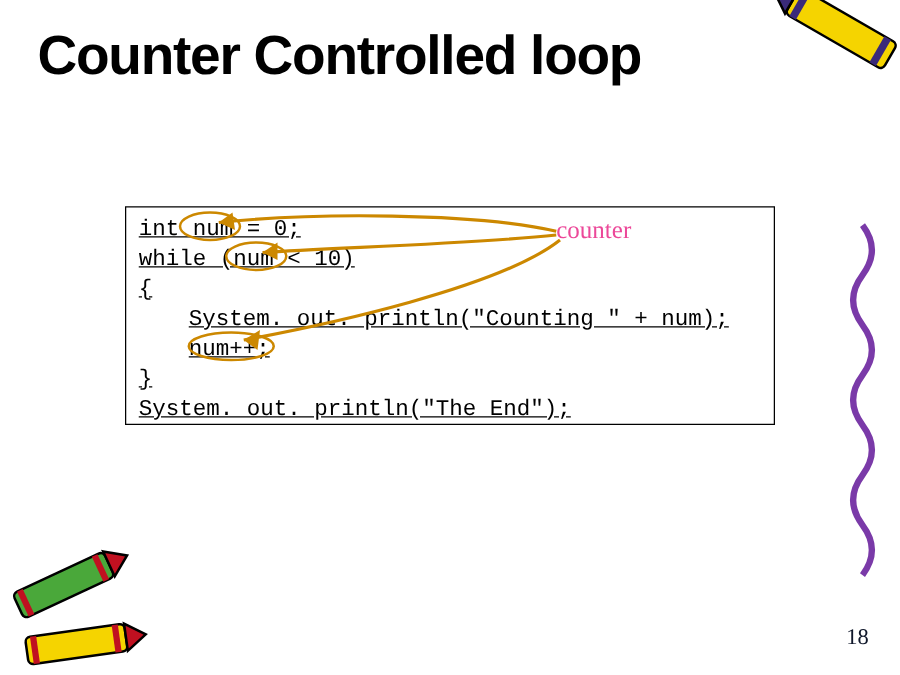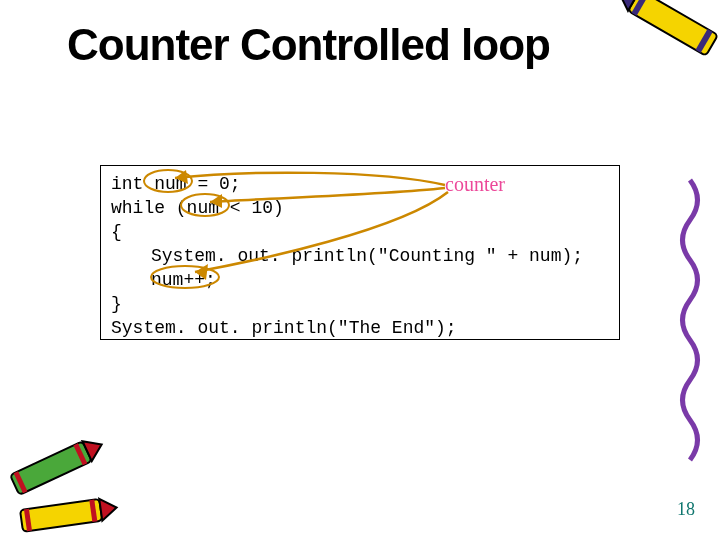--- a/index.html
+++ b/index.html
@@ -19,53 +19,52 @@
   }
   .title {
     position: absolute;
     left: 30px;
     top: 20px;
     font-family: "Comic Sans MS", "Trebuchet MS", cursive, sans-serif;
     font-size: 44px;
     font-weight: bold;
     color: #000;
     letter-spacing: -1px;
-    margin-left: 37px;
   }
   .code-box {
     position: absolute;
     left: 100px;
     top: 165px;
     width: 520px;
     height: 175px;
     border: 1px solid #000;
     padding: 6px 10px 6px 10px;
     font-family: "Courier New", monospace;
     font-size: 18px;
     line-height: 24px;
     color: #000;
     box-sizing: border-box;
   }
-  .code-line { white-space: pre; }
+  .code-line { white-space: pre; text-decoration: underline; }
   .indent1 { padding-left: 40px; }
   .counter-label {
     position: absolute;
     left: 445px;
     top: 173px;
     font-family: "Times New Roman", serif;
     font-size: 20px;
     color: #ec4899;
   }
   .page-num {
     position: absolute;
     right: 25px;
     bottom: 20px;
     font-family: "Times New Roman", serif;
     font-size: 18px;
-    color: #0f766e;
+    color: #0f172a;
   }
   svg.overlay {
     position: absolute;
     left: 0; top: 0;
     pointer-events: none;
   }
 </style>
 </head>
 <body>
 <div class="slide">

